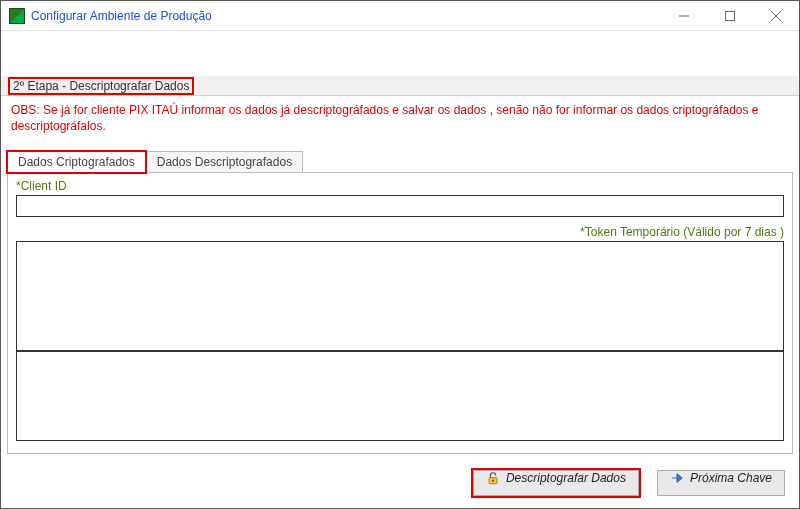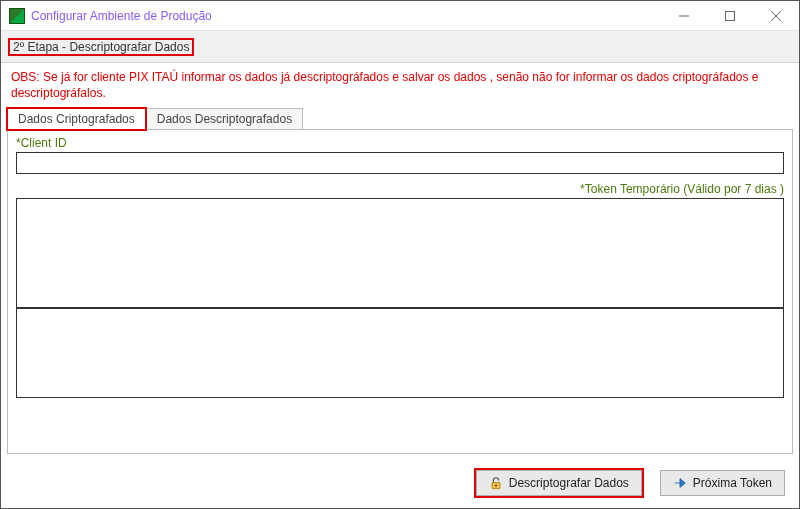--- a/index.html
+++ b/index.html
@@ -26,46 +26,46 @@
     border-bottom: 1px solid #e5e5e5;
   }
   .titlebar .app-icon {
     width: 16px; height: 16px;
     margin: 0 6px 0 8px;
     background: linear-gradient(135deg,#2a7a2a 0 50%,#0a4 50% 100%);
     border:1px solid #145214;
   }
   .titlebar .title-text {
     flex: 1;
-    color: #8b5cf6;
+    color: #1d4ed8;
     font-size: 12px;
   }
   .win-controls { display:flex; height:100%; }
   .win-btn {
     width: 46px; height: 100%;
     display:flex; align-items:center; justify-content:center;
     color:#888;
   }
   .win-btn svg { width:10px; height:10px; stroke:#666; stroke-width:1; fill:none; }
   .step-banner {
     background:#f0f0f0;
     border-bottom:1px solid #d0d0d0;
     padding: 3px 8px;
-    height: 32px;
-    display:flex; align-items:center;
+    height: 20px;
+    display:flex; align-items:center;margin-top:45px;
   }
   .obs-text {
     color:#e00000;
     padding: 6px 2px 4px 10px;
     line-height:1.35;
   }
   .tabstrip {
     display:flex;
     padding: 0 6px;
-    margin-top:2px;
+    margin-top:12px;
     position:relative;
   }
   .tab {
     padding:3px 10px;
     border:1px solid #bdbdbd;
     background:#f6f6f6;
     color:#444;
     font-size:12px;
     position:relative;
     bottom:-1px;
@@ -97,26 +97,27 @@
     display:flex;
     justify-content:flex-end;
     gap:18px;
     padding:10px 14px 12px 0;
   }
   .btn {
     min-width:120px;
     height:26px;
     background:#e9e9e9;
     border:1px solid #adadad;
-    display:flex; align-items:center; justify-content:center;
+    display:flex; justify-content:center;
     gap:6px;
     padding:0 12px;
     color:#222;
     font-size:12px;
     cursor:pointer;
+    font-style:italic;
   }
   .btn svg { width:14px; height:14px; }
   .hl-red { outline:2px solid #e00000; outline-offset:-1px; }
   .hl-red-btn { box-shadow: 0 0 0 2px #e00000; }
 </style>
 </head>
 <body>
 
 <div class="window">
 
@@ -179,18 +180,18 @@
         <circle cx="8" cy="11" r="1.2" fill="#7a4a00"></circle>
       </svg>
       <span>Descriptografar Dados</span>
     </button>
 
 
     <button class="btn">
       <svg viewBox="0 0 16 16">
         <path d="M2 8 H10 M8 3 L14 8 L8 13 Z" fill="#2f7fd6" stroke="#1f5fa6" stroke-width="1"></path>
       </svg>
-      <span>Próxima Token</span>
+      <span>Próxima Chave</span>
     </button>
 
   </div>
 
 </div>
 
 </body></html>

